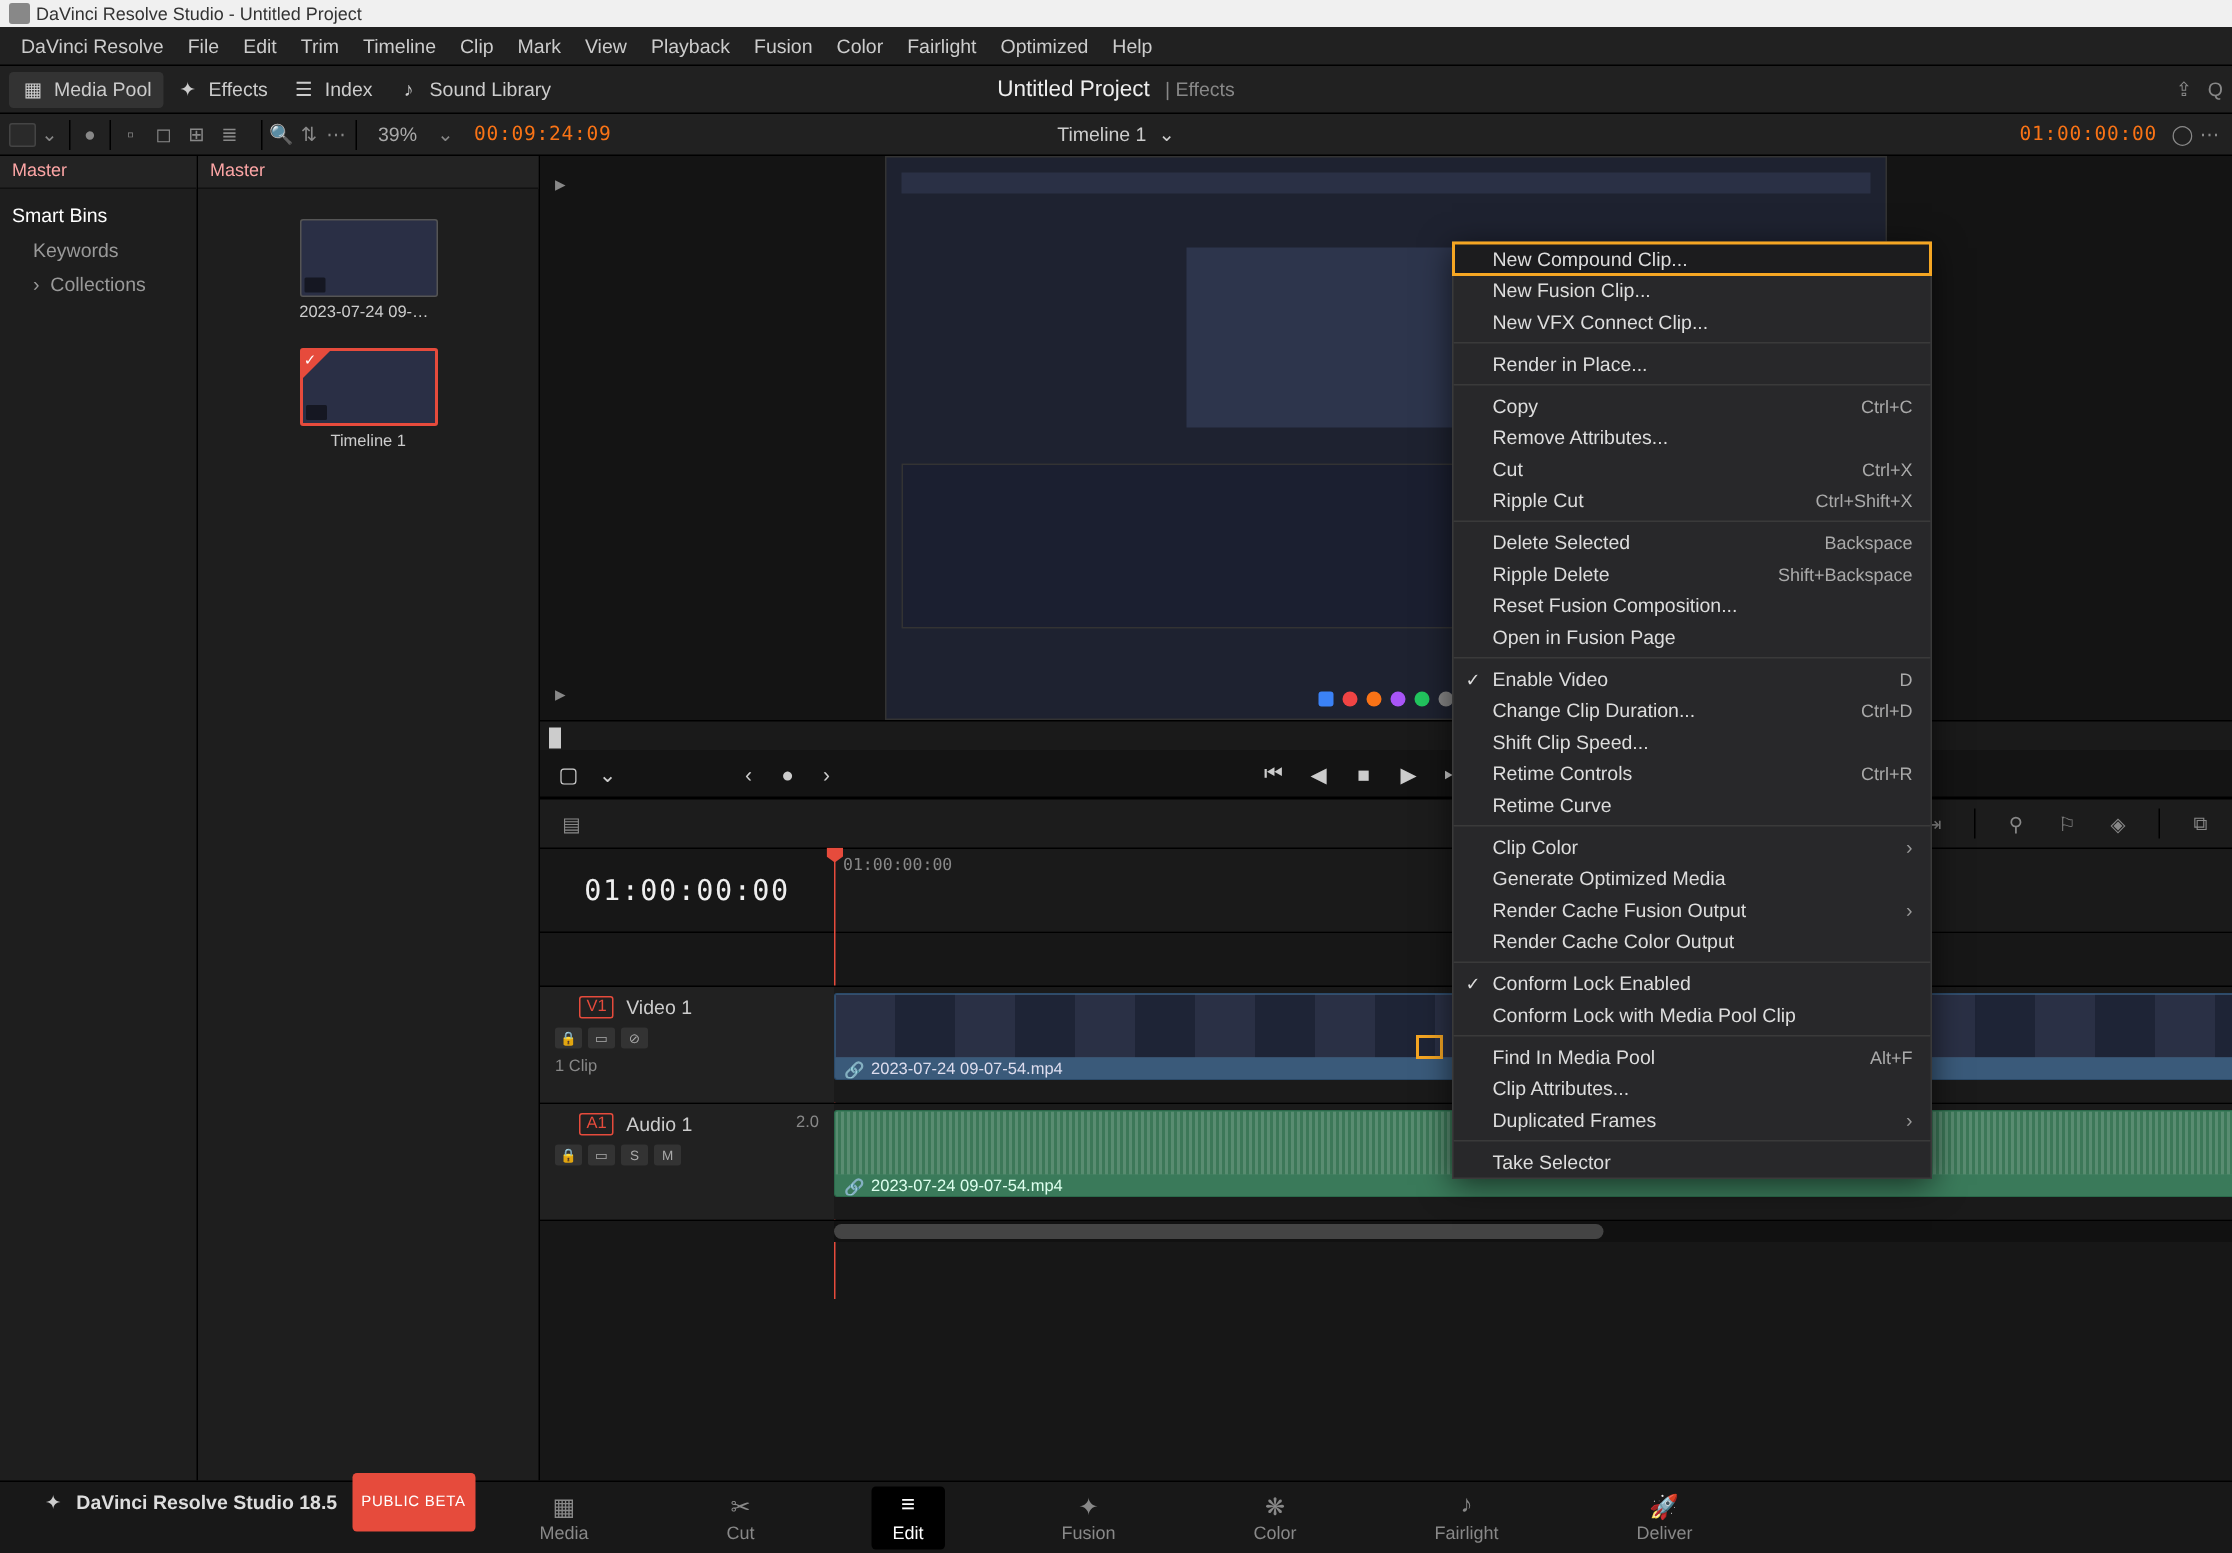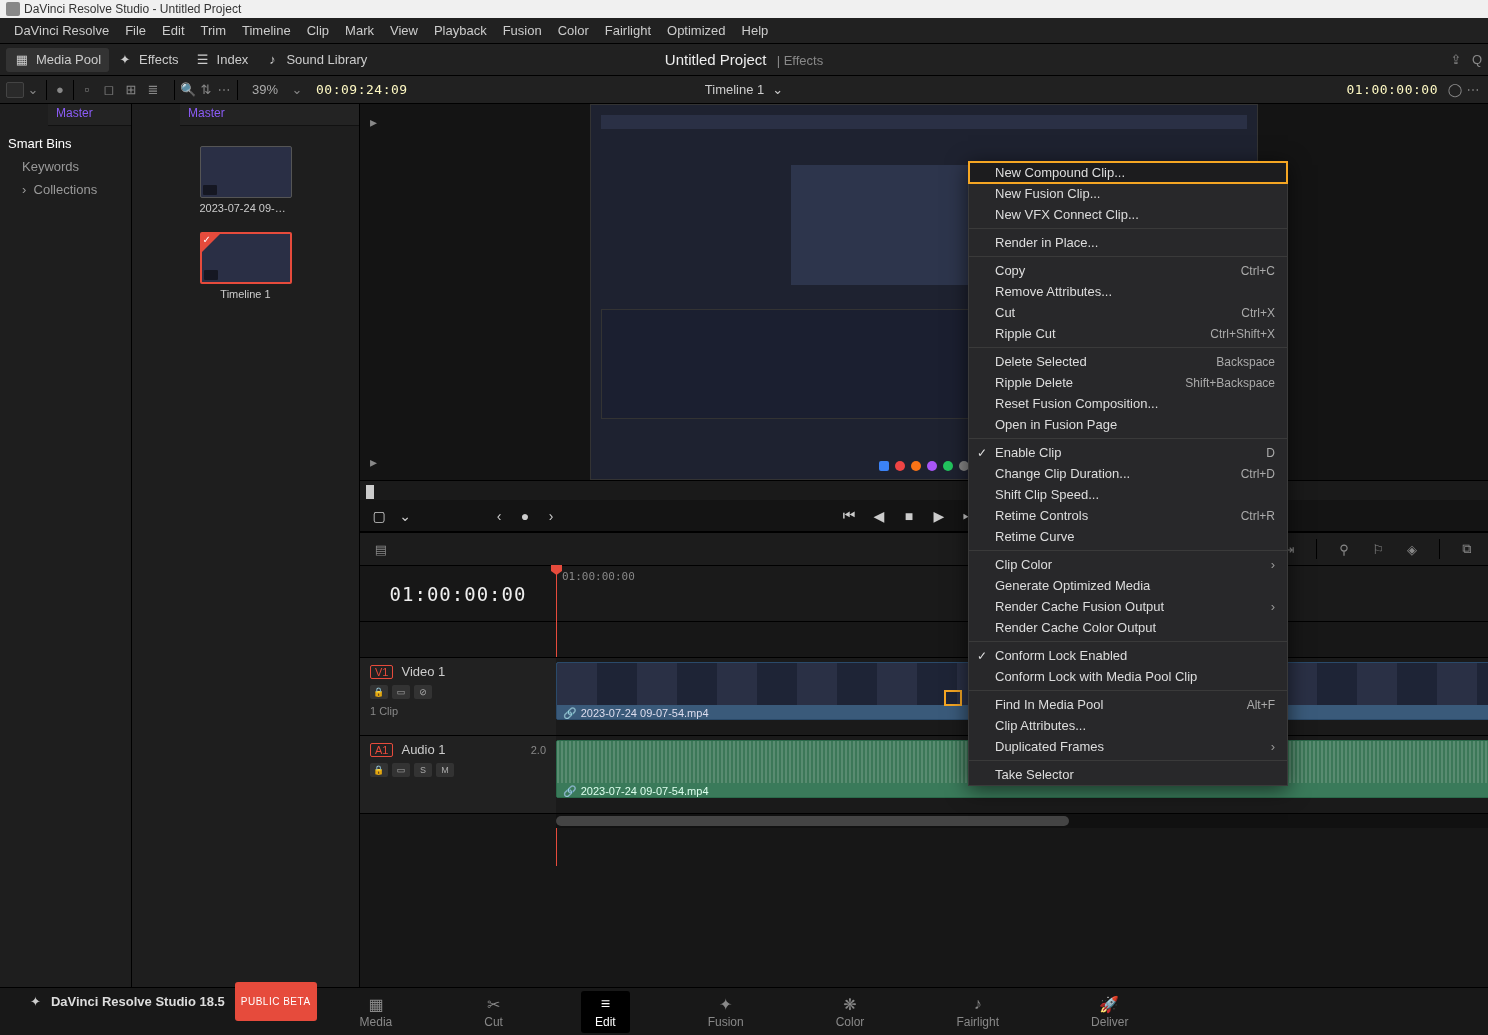--- a/index.html
+++ b/index.html
@@ -21,30 +21,30 @@
 
 .toolbar-title { position: absolute; left: 50%; transform: translateX(-50%); color: #eee; font-size: 15px; }
 .edited-tag { color: #888; font-size: 13px; margin-left: 6px; }
 
 
 .option-row { background: #212121; height: 28px; display: flex; align-items: center; padding: 0 6px; border-bottom: 1px solid #000; position: relative; }
 .opt-group { display: flex; align-items: center; gap: 4px; margin-right: 8px; }
 .opt-box { width: 18px; height: 16px; background: #2a2a2a; border: 1px solid #444; border-radius: 2px; cursor: pointer; }
 .opt-icon { width: 18px; height: 18px; color: #888; cursor: pointer; display: inline-flex; align-items: center; justify-content: center; }
 .zoom-label { color: #aaa; font-size: 13px; margin: 0 10px; }
-.tc-label { color: #fef9c3; font-size: 13px; font-family: "Consolas", monospace; letter-spacing: 0.5px; }
+.tc-label { color: #f97316; font-size: 13px; font-family: "Consolas", monospace; letter-spacing: 0.5px; }
 .timeline-sel { position: absolute; left: 50%; transform: translateX(-50%); color: #ccc; display: flex; align-items: center; gap: 8px; }
 
 
 .workspace { display: flex; height: calc(100% - 18px - 26px - 32px - 28px - 48px); }
 .panel-left { width: 132px; background: #1e1e1e; border-right: 1px solid #000; }
 .panel-left2 { width: 228px; background: #1e1e1e; border-right: 1px solid #000; display: flex; flex-direction: column; }
 .panel-right { flex: 1; background: #171717; display: flex; flex-direction: column; }
 
-.panel-header { height: 22px; background: #232323; padding: 2px 8px; color: #8b5cf6; font-size: 12px; border-bottom: 1px solid #111; margin-left: 48px; }
+.panel-header { height: 22px; background: #232323; padding: 2px 8px; color: #fca5a5; font-size: 12px; border-bottom: 1px solid #111; }
 
 .thumb-area { padding: 20px 0; display: flex; flex-direction: column; align-items: center; gap: 18px; }
 .thumb { width: 92px; display: flex; flex-direction: column; align-items: center; }
 .thumb-img { width: 92px; height: 52px; background: #2a2f45; border: 1px solid #555; border-radius: 2px; position: relative; }
 .thumb-img.selected { border: 2px solid #e64b3c; }
 .thumb-badge { position: absolute; top: 0; left: 0; width: 0; height: 0; border-top: 18px solid #e64b3c; border-right: 18px solid transparent; }
 .thumb-badge::after { content: "✓"; position: absolute; top: -18px; left: 1px; color: #fff; font-size: 10px; }
 .thumb-film { position: absolute; bottom: 2px; left: 2px; width: 14px; height: 10px; background: rgba(0,0,0,0.5); border-radius: 1px; }
 .thumb-label { color: #ccc; font-size: 11px; margin-top: 4px; text-align: center; max-width: 92px; overflow: hidden; text-overflow: ellipsis; white-space: nowrap; }
 
@@ -73,21 +73,21 @@
 .tl-ruler-row { height: 56px; display: flex; border-bottom: 1px solid #000; }
 .tl-headbox { width: 196px; display: flex; align-items: center; justify-content: center; color: #eee; font-size: 19px; font-family: "Consolas", monospace; letter-spacing: 1px; }
 .tl-ruler { flex: 1; position: relative; background: #1a1a1a; }
 .playhead { position: absolute; top: 0; width: 1px; height: 300px; background: #e64b3c; }
 .playhead-handle { position: absolute; top: -1px; left: -5px; width: 11px; height: 10px; background: #e64b3c; clip-path: polygon(0 0,100% 0,100% 60%,50% 100%,0 60%); }
 .ruler-tc { position: absolute; top: 4px; color: #888; font-size: 11px; font-family: "Consolas", monospace; }
 
 .tl-tracks { flex: 1; overflow: hidden; position: relative; }
 .track { display: flex; height: 78px; border-bottom: 1px solid #000; }
 .track-head { width: 196px; background: #212121; padding: 6px 10px; display: flex; flex-direction: column; gap: 6px; }
-.track-label-row { display: flex; align-items: center; gap: 8px; }
+.track-label-row { display: flex; gap: 8px; margin-left: 16px; }
 .track-badge { border: 1px solid #e64b3c; color: #e64b3c; font-size: 11px; padding: 0 4px; border-radius: 2px; }
 .track-name { color: #ccc; }
 .track-btns { display: flex; gap: 4px; }
 .tk-btn { width: 18px; height: 14px; background: #333; border-radius: 2px; display: inline-flex; align-items: center; justify-content: center; font-size: 9px; color: #aaa; cursor: pointer; }
 .track-sub { color: #888; font-size: 11px; }
 .track-content { flex: 1; position: relative; background: #1a1a1a; }
 
 .clip-v { position: absolute; top: 4px; height: 58px; background: #4a6a8a; border: 1px solid #2a4a6a; border-radius: 2px; overflow: hidden; }
 .clip-v .thumbs { height: 42px; background: repeating-linear-gradient(90deg, #2a3045 0 40px, #1e2436 40px 80px); }
 .clip-v .label { height: 16px; background: #3a5a7a; color: #dde; font-size: 11px; padding: 0 6px; display: flex; align-items: center; gap: 4px; }
@@ -408,21 +408,21 @@
       <span class="ctx-sc">Shift+Backspace</span>
     </div>
   <div class="ctx-item">
       <span>Reset Fusion Composition...</span>
     </div>
   <div class="ctx-item">
       <span>Open in Fusion Page</span>
     </div>
   <div class="ctx-sep"></div>
   <div class="ctx-item ctx-check">
-      <span>Enable Clip</span>
+      <span>Enable Video</span>
       <span class="ctx-sc">D</span>
     </div>
   <div class="ctx-item">
       <span>Change Clip Duration...</span>
       <span class="ctx-sc">Ctrl+D</span>
     </div>
   <div class="ctx-item">
       <span>Shift Clip Speed...</span>
     </div>
   <div class="ctx-item">

